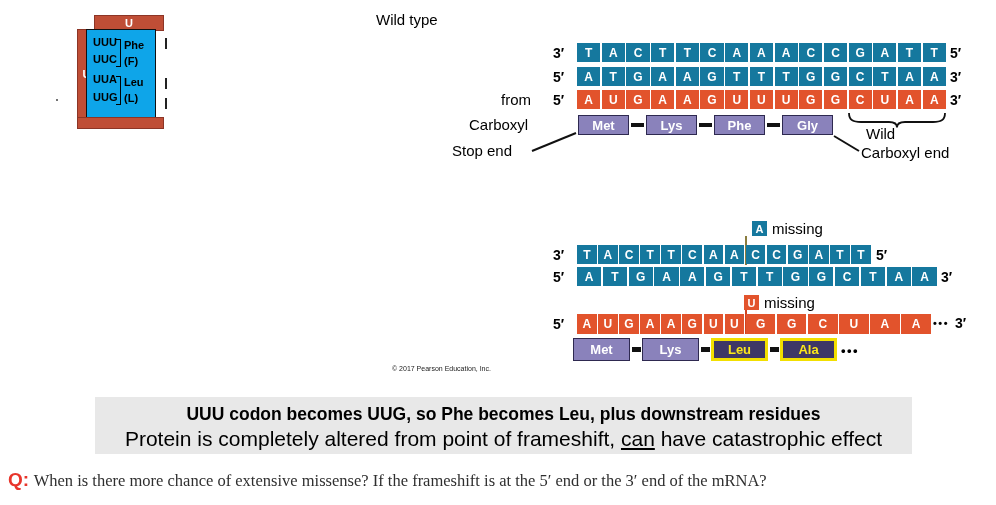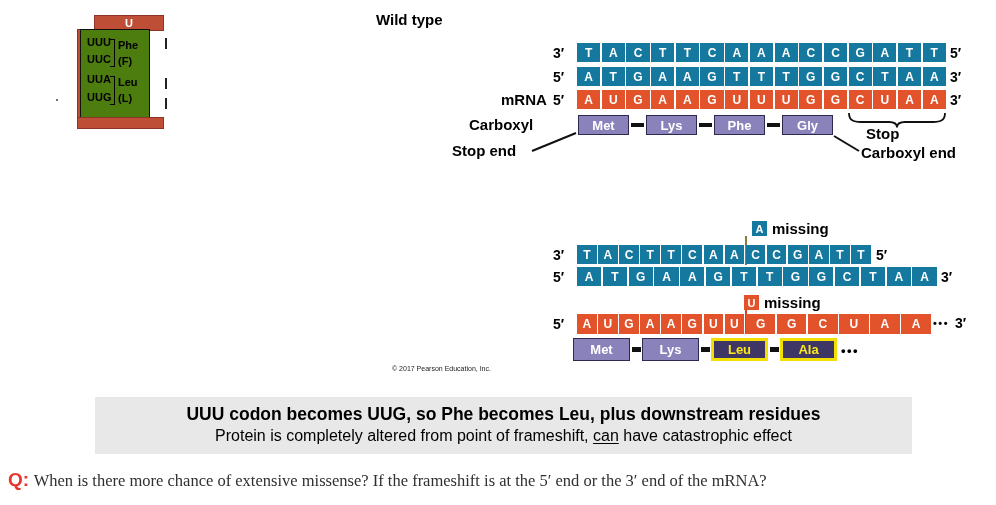--- a/index.html
+++ b/index.html
@@ -1,19 +1,19 @@
 <!DOCTYPE html>
 <html><head>
 <meta charset="utf-8">
 <style>
   html,body{margin:0;padding:0;background:#fff}
   #stage{position:relative;width:996px;height:505px;background:#fff;overflow:hidden;
          font-family:"Liberation Sans",sans-serif;color:#000}
   .abs{position:absolute}
-  .lab{position:absolute;font-weight:bold;font-size:15px;line-height:1.05;white-space:nowrap}
+  .lab{position:absolute;font-weight:normal;font-size:15px;line-height:1.05;white-space:nowrap}
   .endlab{position:absolute;font-weight:bold;font-size:14px;white-space:nowrap}
   
   .seq{position:absolute;display:flex;gap:1.5px}
   .nt{flex:none;display:flex;align-items:center;justify-content:center;
       color:#fff;font-weight:bold;font-size:12px}
   .dna .nt{background:#15789e}
   .rna .nt{background:#e2532c}
   .wt-row .nt{width:23.2px;height:19px}
   .mut-t .nt{width:19.6px;height:19px}
   .mut-c .nt{width:24.3px;height:19px}
@@ -30,30 +30,30 @@
   .wt-prot .plink{width:13px;margin:0 2px}
   .mut-prot .plink{width:9px;margin:0 1.5px}
   .dots{position:absolute;font-weight:bold;letter-spacing:1.5px;color:#000}
   
   .mbox{position:absolute;width:15px;height:15px;display:flex;align-items:center;
         justify-content:center;color:#fff;font-weight:bold;font-size:11px}
   .vline{position:absolute;width:2.5px}
   
   .ct-red{position:absolute;background:#bf4e36;border:1px solid #8c3526;color:#fff;
           font-weight:bold;font-size:11px;display:flex;align-items:center;justify-content:center}
-  .ct-cell{position:absolute;left:80px;top:29px;width:68px;height:88px;background:#4d7c0f;
+  .ct-cell{position:absolute;left:86px;top:29px;width:68px;height:88px;background:#0ea5e9;
            border:1.5px solid #111}
   .ct-txt{position:absolute;font-weight:bold;font-size:11px;white-space:nowrap}
   .bracket{position:absolute;width:4px;border-top:1.5px solid #000;border-right:1.5px solid #000;
            border-bottom:1.5px solid #000}
   .dash{position:absolute;left:165px;width:2px;height:11px;background:#222}
   
   #sumbox{position:absolute;left:95px;top:397px;width:817px;height:57px;background:#e8e8e8;text-align:center}
   #sum1{margin:7px 0 0 0;font-weight:bold;font-size:17.5px}
-  #sum2{margin:2px 0 0 0;font-size:16px}
+  #sum2{margin:2px 0 0 0;font-size:21px}
   #sum2 u{text-underline-offset:2px}
   #qrow{position:absolute;left:8px;top:469px;white-space:nowrap;font-size:16.5px}
   .qpre{color:#e8352b;font-weight:bold;font-size:19px;font-family:cursive,sans-serif}
   .qtext{color:#2f2f2f;font-family:Liberation Serif, serif}
   #copyright{position:absolute;left:392px;top:365px;font-size:7px;color:#222}
   svg{position:absolute;left:0;top:0;pointer-events:none}
 </style>
 </head>
 <body>
 
@@ -114,21 +114,21 @@
       <span class="nt">T</span>
       <span class="nt">G</span>
       <span class="nt">G</span>
       <span class="nt">C</span>
       <span class="nt">T</span>
       <span class="nt">A</span>
       <span class="nt">A</span>
     </div>
   <span class="endlab" style="left:950px;top:69px">3′</span>
 
-  <div class="lab" style="left:501px;top:92px">mRNA</div>
+  <div class="lab" style="left:501px;top:92px">from</div>
   <span class="endlab" style="left:553px;top:92px">5′</span>
   <div class="seq rna wt-row" style="left:577px;top:90px">
       <span class="nt">A</span>
       <span class="nt">U</span>
       <span class="nt">G</span>
       <span class="nt">A</span>
       <span class="nt">A</span>
       <span class="nt">G</span>
       <span class="nt">U</span>
       <span class="nt">U</span>
@@ -146,21 +146,21 @@
   <div class="prot wt-prot" style="left:578px;top:115px">
       <span class="aa">Met</span>
       <i class="plink"></i>
       <span class="aa">Lys</span>
       <i class="plink"></i>
       <span class="aa">Phe</span>
       <i class="plink"></i>
       <span class="aa">Gly</span>
     </div>
   <div class="lab" style="left:452px;top:143px">Stop end</div>
-  <div class="lab" style="left:866px;top:126px">Stop</div>
+  <div class="lab" style="left:866px;top:126px">Wild</div>
   <div class="lab" style="left:861px;top:145px">Carboxyl end</div>
 
 
   <div class="mbox" style="left:752px;top:221px;background:#15789e">A</div>
   <div class="lab" style="left:772px;top:221px">missing</div>
   <div class="vline" style="left:744.5px;top:236px;height:29px;background:#8a7c3e"></div>
 
   <span class="endlab" style="left:553px;top:247px">3′</span>
   <div class="seq dna mut-t" style="left:577px;top:245px">
       <span class="nt">T</span>

